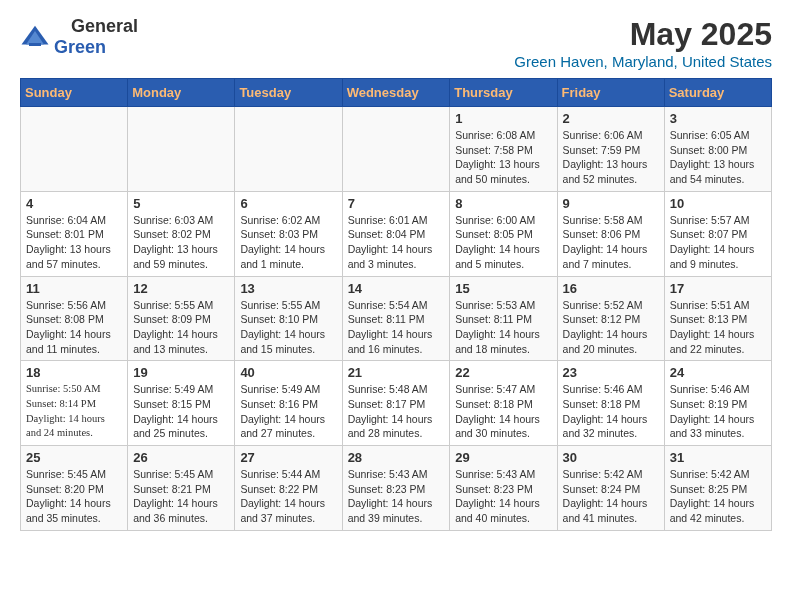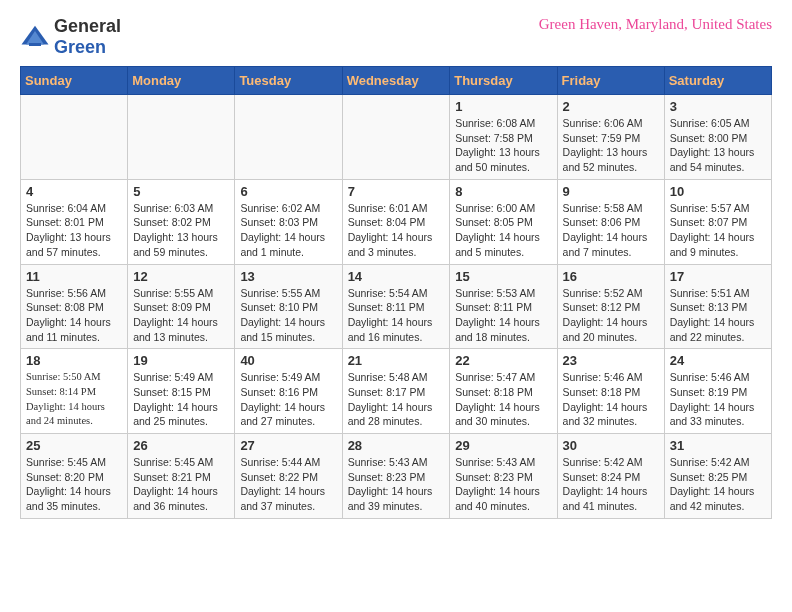--- a/index.html
+++ b/index.html
@@ -19,39 +19,38 @@
     .logo {
       display: flex;
       align-items: center;
     }
     .logo-text {
       display: flex;
       flex-direction: column;
       font-size: 18px;
       font-weight: bold;
     }
-    .logo-general { color: #333; }
+    .logo-general { color: #333; margin-left: 17px; }
     .logo-blue { color: #2a5db0; }
     .logo-icon {
       width: 30px;
       height: 30px;
       margin-right: 4px;
     }
     .title-block {
       text-align: right;
     }
     .month-title {
       font-size: 32px;
       font-weight: bold;
       color: #333;
     }
     .location {
       font-size: 15px;
-      color: #ec4899;
-      font-family: Liberation Serif, serif;
+      color: #0369a1;
     }
     .calendar {
       width: 100%;
       border-collapse: collapse;
       font-size: 11px;
     }
     .calendar thead th {
       background: #2a5db0;
       color: #fdba74;
       padding: 6px 4px;
@@ -94,20 +93,21 @@
       <polygon points="20,5 38,30 2,30" fill="#2a5db0"></polygon>
       <polygon points="20,12 32,30 8,30" fill="#5588d0"></polygon>
       <rect x="12" y="28" width="16" height="4" fill="#2a5db0"></rect>
     </svg>
     <div class="logo-text">
       <span class="logo-general">General</span>
       <span class="logo-blue">Green</span>
     </div>
   </div>
   <div class="title-block">
+    <div class="month-title">May 2025</div>
     <div class="location">Green Haven, Maryland, United States</div>
   </div>
 </div>
 
 <table class="calendar">
   <thead>
     <tr>
     <th>Sunday</th>
         <th>Monday</th>
         <th>Tuesday</th>

